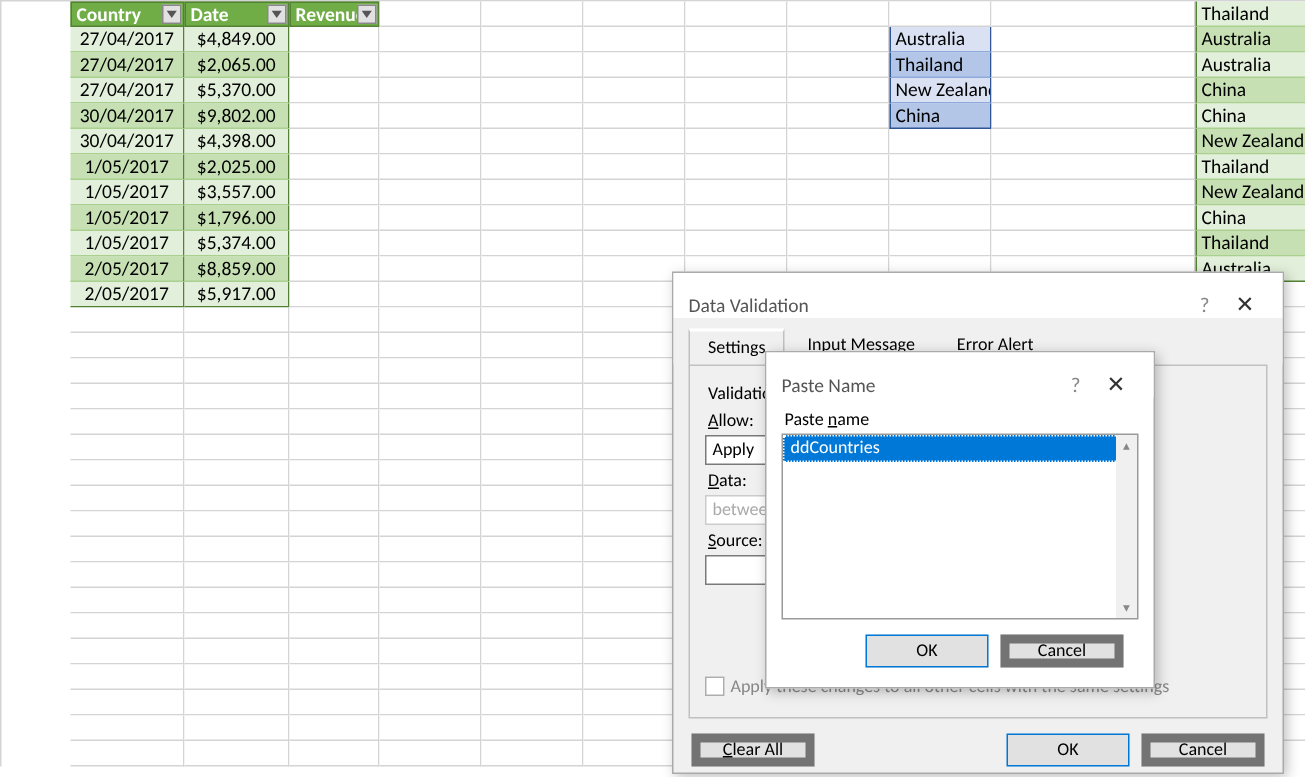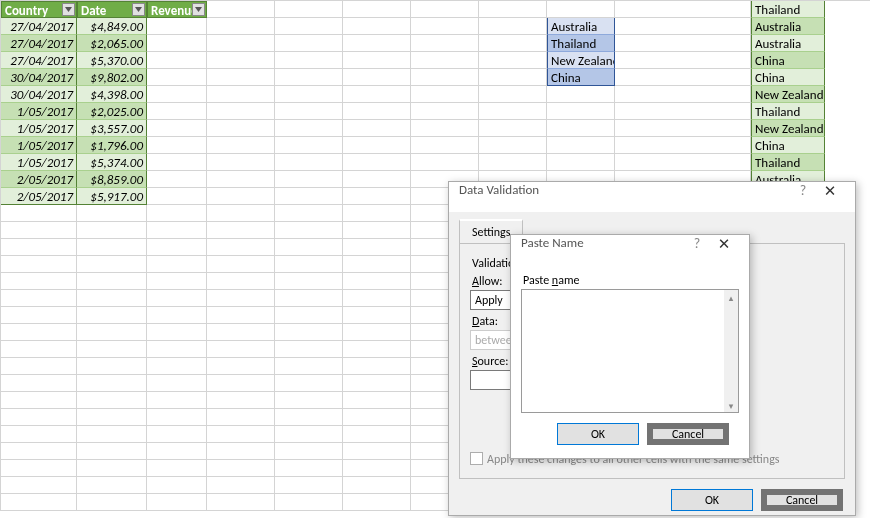--- a/index.html
+++ b/index.html
@@ -1,42 +1,42 @@
 <!DOCTYPE html>
 <html><head>
 <meta charset="utf-8">
 <style>
   * { box-sizing: border-box; margin: 0; padding: 0; font-family: Calibri, Arial, sans-serif; }
   body { width: 870px; height: 518px; background: #fff; position: relative; overflow: hidden; font-size: 13px; color: #000; }
   
   .sheet { position: absolute; top: 0; left: 0; width: 870px; height: 518px; }
-  .grid { display: grid; grid-template-columns: 76px 70px 60px repeat(6, 68px) 136px 74px; grid-auto-rows: 17px; border-left: 1px solid #d4d4d4; border-top: 1px solid #d4d4d4; }
+  .grid { display: grid; grid-template-columns: 76px 70px 60px repeat(6, 68px) 136px 74px; grid-auto-rows: 17px; border-left: 1px solid #d4d4d4; border-top: 1px solid #d4d4d4; padding-left: 46px; }
   .cell { border-right: 1px solid #d4d4d4; border-bottom: 1px solid #d4d4d4; padding: 0 3px; line-height: 17px; overflow: hidden; white-space: nowrap; background: #fff; position: relative; }
   
   .hdr-green { background: #70AD47; color: #fff; font-weight: bold; border: 1px solid #548235; }
   .hdr-blue  { background: #4472C4; color: #fff; font-weight: bold; border: 1px solid #2F5597; }
   .stripe-g1 { background: #E2EFDA; }
   .stripe-g2 { background: #C6E0B4; }
   .stripe-b1 { background: #D9E1F2; }
   .stripe-b2 { background: #B4C6E7; }
   .bord-tab  { border-right: 1px solid #548235; border-bottom: 1px solid #A9D08E; }
   .bord-last { border-bottom: 1px solid #548235; }
   .bord-tabB { border-right: 1px solid #2F5597; border-bottom: 1px solid #8EA9DB; }
   .bord-lastB{ border-bottom: 1px solid #2F5597; }
   .cell.first-col { border-left: 1px solid #548235; }
   .cell.first-colB{ border-left: 1px solid #2F5597; }
   
-  .r { text-align: right; font-style: italic; }
+  .r { text-align: center; }
   .filter { position: absolute; right: 1px; top: 1px; width: 13px; height: 13px; background: #e1e1e1; border: 1px solid #888; display: flex; align-items: center; justify-content: center; }
   .filter svg { display: block; }
   
   
   .dlg { position: absolute; background: #f0f0f0; border: 1px solid #aaa; box-shadow: 2px 2px 8px rgba(0,0,0,.25); }
   .dlg-dv { left: 448px; top: 181px; width: 408px; height: 335px; }
-  .dlg-title { height: 30px; display: flex; align-items: flex-start; padding: 0 10px; font-size: 13px; color: #555; background: #fff; position: relative; }
+  .dlg-title { height: 30px; display: flex; align-items: flex-end; padding: 0 10px; font-size: 13px; color: #555; background: #fff; position: relative; }
   .dlg-title .spacer { flex: 1; }
   .dlg-title .help { width: 24px; text-align: center; font-size: 14px; color: #888; }
   .dlg-title .close { width: 30px; text-align: center; font-size: 15px; color: #333; font-family: Arial; }
   
   .tabs { display: flex; padding: 6px 10px 0 10px; background: #f0f0f0; }
   .tab { padding: 4px 12px; font-size: 12px; border: 1px solid transparent; border-bottom: none; margin-right: 2px; cursor: default; }
   .tab.active { background: #f0f0f0; border-color: #c0c0c0; border-bottom: 1px solid #f0f0f0; position: relative; top: 1px; border-top: 2px solid #fff; }
   .tab-body { margin: 0 10px 10px 10px; border: 1px solid #c0c0c0; border-top: 1px solid #c0c0c0; padding: 8px 10px 14px 10px; background: #f0f0f0; height: 236px; position: relative; }
   
   .lbl { font-size: 12px; margin: 4px 0 2px 2px; display: block; }
@@ -46,21 +46,21 @@
   .txt { border: 1px solid #7a7a7a; background: #fff; width: 260px; height: 20px; font-size: 12px; padding: 0 4px; }
   .chk { display: inline-flex; align-items: center; font-size: 12px; gap: 4px; color: #888; }
   .chkbox { width: 13px; height: 13px; border: 1px solid #adadad; background: #fff; }
   
   .dlg-footer { display: flex; padding: 0 12px 12px 12px; gap: 8px; }
   .dlg-footer .fill { flex: 1; }
   .btn { border: 6px solid #737373; background: #e1e1e1; width: 82px; height: 22px; font-size: 12px; display: flex; align-items: center; justify-content: center; }
   .btn.primary { border: 1.5px solid #0078d7; }
   
   
-  .dlg-pn { left: 510px; top: 234px; width: 240px; height: 225px; background: #fff; }
+  .dlg-pn { left: 510px; top: 234px; width: 260px; height: 225px; background: #fff; }
   .dlg-pn .dlg-title { background: #fff; }
   .pn-body { padding: 4px 10px 8px 10px; }
   .pn-list { border: 1px solid #9a9a9a; height: 124px; background: #fff; position: relative; overflow: hidden; }
   .pn-item { background: #0078d7; color: #fff; padding: 1px 4px; font-size: 12px; border: 1px dotted #fff; }
   .pn-sb { position: absolute; right: 0; top: 0; bottom: 0; width: 14px; background: #f0f0f0; }
   .pn-sb .arr { height: 14px; display: flex; align-items: center; justify-content: center; color: #888; font-size: 9px; }
   .pn-footer { display: flex; gap: 8px; padding: 10px 10px 0 10px; justify-content: flex-end; }
 </style>
 </head>
 <body>
@@ -413,20 +413,22 @@
 
 <div class="dlg dlg-dv">
   <div class="dlg-title">
     <span>Data Validation</span>
     <span class="spacer"></span>
     <span class="help">?</span>
     <span class="close">✕</span>
   </div>
   <div class="tabs">
     <div class="tab active">Settings</div>
+    <div class="tab">Input Message</div>
+    <div class="tab">Error Alert</div>
   </div>
   <div class="tab-body">
     <span class="lbl">Validation criteria</span>
     <span class="lbl"><u>A</u>llow:</span>
     <div class="combo">
         <span>Apply</span>
       </div>
     <span class="lbl"><u>D</u>ata:</span>
     <div class="combo dis">
         <span>between</span>
@@ -434,36 +436,40 @@
     <span class="lbl"><u>S</u>ource:</span>
     <input type="text" class="txt" value="" style="">
     <div style="position:absolute; bottom:10px; left:10px;">
       <label class="chk">
         <span class="chkbox"></span>
         <span>Apply these changes to all other cells with the same settings</span>
       </label>
     </div>
   </div>
   <div class="dlg-footer">
+    <div class="btn">
+        <span><u>C</u>lear All</span>
+      </div>
     <div class="fill"></div>
     <div class="btn primary">OK</div>
     <div class="btn">Cancel</div>
   </div>
 </div>
 
 <div class="dlg dlg-pn">
   <div class="dlg-title">
     <span>Paste Name</span>
     <span class="spacer"></span>
     <span class="help">?</span>
     <span class="close">✕</span>
   </div>
   <div class="pn-body">
     <span class="lbl">Paste <u>n</u>ame</span>
     <div class="pn-list">
+      <div class="pn-item">ddCountries</div>
       <div class="pn-sb">
         <div class="arr">▴</div>
         <div style="flex:1"></div>
         <div class="arr" style="position:absolute;bottom:0;left:0;right:0">▾</div>
       </div>
     </div>
     <div class="pn-footer">
       <div class="btn primary">OK</div>
       <div class="btn">Cancel</div>
     </div>

